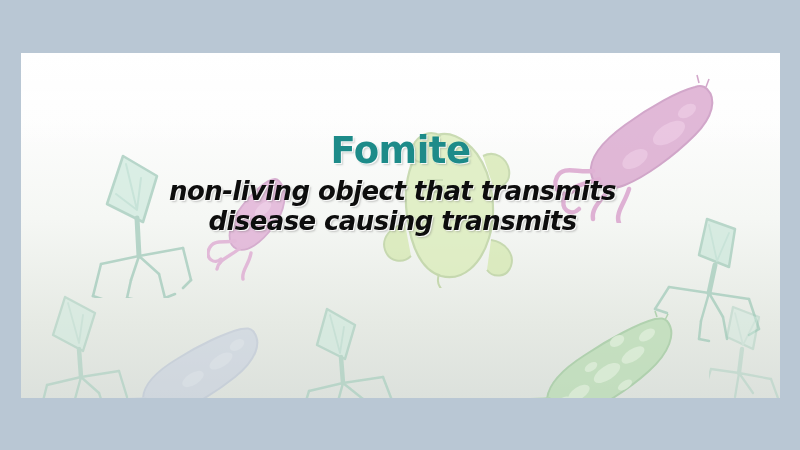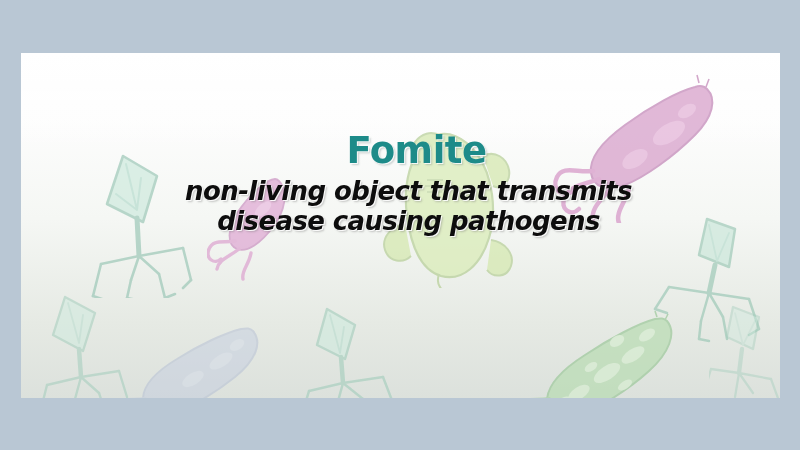--- a/index.html
+++ b/index.html
@@ -53,21 +53,21 @@
   }
 
   .art {
     position: absolute;
     pointer-events: none;
   }
 
   
   #text-block {
     position: absolute;
-    left: 16px;
+    left: 0;
     top: 78px;
     width: 759px;
     text-align: center;
     z-index: 40;
   }
   #slide-title {
     font-family: "DejaVu Sans", sans-serif;
     font-weight: bold;
     font-size: 37px;
     line-height: 40px;
@@ -255,18 +255,18 @@
         </g>
       </g>
     </svg>
 
     <div id="canvas-haze"></div>
 
     <div id="text-block">
       <h1 id="slide-title">Fomite</h1>
       <div id="subtitle">
         <div class="subtitle-line">non-living object that transmits</div>
-        <div class="subtitle-line">disease causing pathogens</div>
+        <div class="subtitle-line">disease causing transmits</div>
       </div>
     </div>
 
   </div>
 </div>
 
 </body></html>

